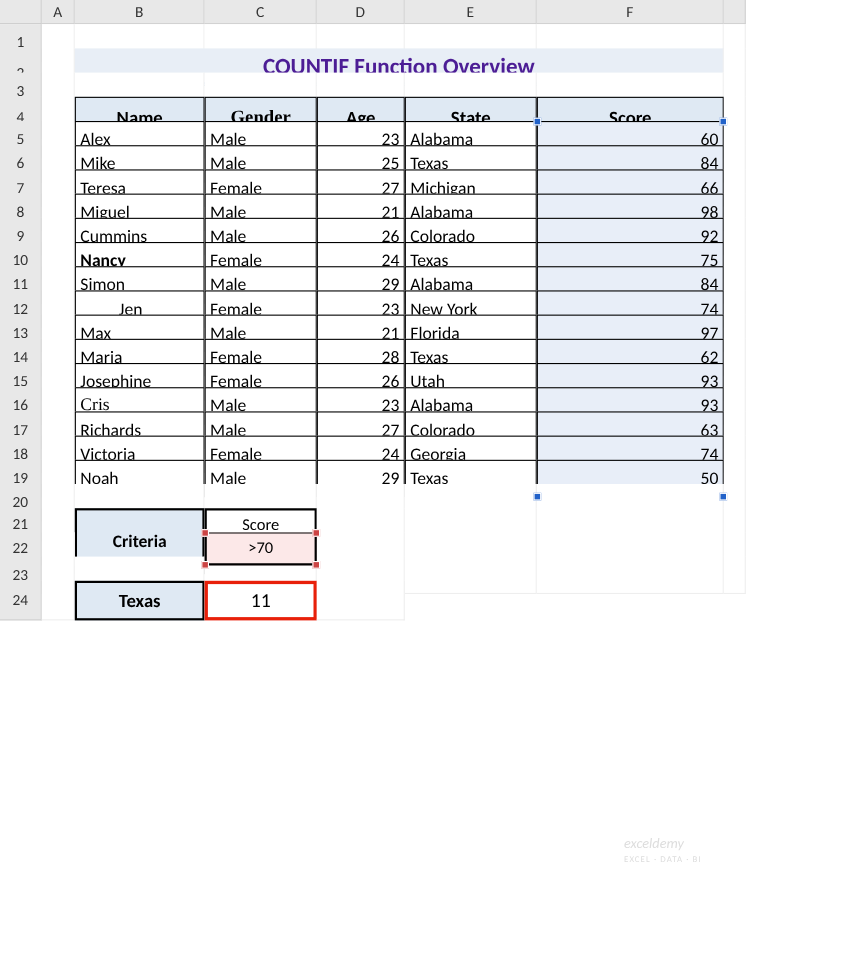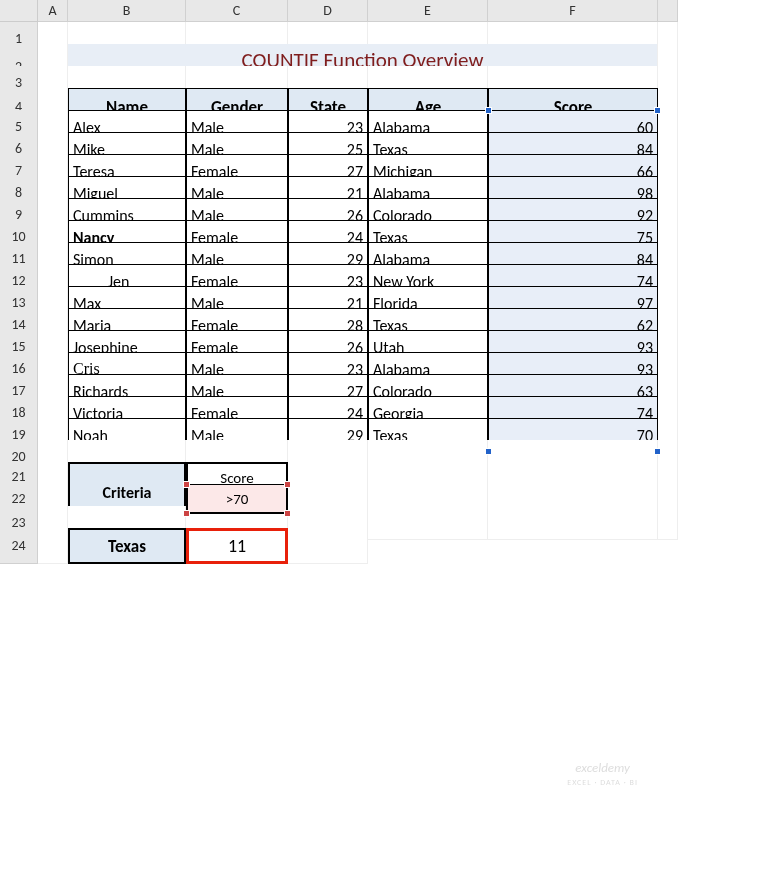--- a/index.html
+++ b/index.html
@@ -43,22 +43,22 @@
     border-bottom: 1px solid #eee;
     padding: 2px 4px;
     font-size: 16px;
     display: flex;
     align-items: center;
     background: #fff;
   }
   .row-tall { height: 34px !important; }
   .title {
     font-size: 21px;
-    font-weight: normal;
-    color: #7f1d1d;
+    font-weight: bold;
+    color: #4c1d95;
     justify-content: center;
     border-bottom: 3px double #6699cc;
     background: #e8eef6;
   }
   .thead {
     background: #dfe9f3;
     font-weight: bold;
     justify-content: center;
     border: 1px solid #000;
     font-size: 17px;
@@ -69,21 +69,21 @@
   .criteria-h {
     background: #dfe9f3; font-weight:bold; justify-content:center; border:2px solid #000;
   }
   .criteria-top { border:2px solid #000; border-bottom:1px solid #000; justify-content:center; font-size:15px;}
   .criteria-bot { border:2px solid #000; border-top:1px solid #000; justify-content:center; font-size:15px; background:#fce8e8;}
   .total-lbl { background:#dfe9f3; font-weight:bold; justify-content:center; border:2px solid #000; font-size:17px;}
   .total-val { border:3px solid #e8200a; justify-content:center; font-size:18px; font-weight:500;}
   .formula { color:#1f5aa8; font-style:italic; font-weight:bold; font-size:17px; padding-left:6px;}
   .watermark {
     position:absolute; right:130px; bottom:100px; color:#bbb; font-size:13px; font-style:italic;
-    opacity:0.5; text-align:center; line-height:1;
+    opacity:0.5; text-align:left; line-height:1;
   }
   .watermark small{font-size:8px; letter-spacing:1px; font-style:normal;}
   .sel-handle { position:absolute; width:7px; height:7px; background:#2262c9; border:1px solid #fff;}
   .cri-handle { position:absolute; width:7px; height:7px; background:#c44; border:1px solid #fff;}
 </style>
 </head>
 <body>
 
 <div class="grid" id="sheet">
     <div class="corner"></div>
@@ -110,23 +110,23 @@
     <div class="cell" style="height: 34px;"></div>
     <div class="cell" style="height: 34px;"></div>
     <div class="cell" style="height: 34px;"></div>
     <div class="cell" style="height: 34px;"></div>
     <div class="cell" style="height: 34px;"></div>
     <div class="cell" style="height: 34px;"></div>
     <div class="cell" style="height: 34px;"></div>
     <div class="rowhdr" style="height: 38px;">4</div>
     <div class="cell" style="height: 38px;"></div>
     <div class="cell thead" style="height: 38px;">Name</div>
-    <div class="cell thead" style="height: 38px;">Gender</div>
+    <div class="cell thead" style="height: 38px; font-family: Liberation Serif, serif;">Gender</div>
+    <div class="cell thead" style="height: 38px;">Age</div>
     <div class="cell thead" style="height: 38px;">State</div>
-    <div class="cell thead" style="height: 38px;">Age</div>
     <div class="cell thead" style="height: 38px;">Score</div>
     <div class="cell" style="height: 38px;"></div>
     <div class="rowhdr" style="height: 34px;">5</div>
     <div class="cell" style="height: 34px;"></div>
     <div class="cell tbl" style="height: 34px;">Alex</div>
     <div class="cell tbl" style="height: 34px;">Male</div>
     <div class="cell tbl tbl-r" style="height: 34px;">23</div>
     <div class="cell tbl" style="height: 34px;">Alabama</div>
     <div class="cell tbl tbl-r sel" style="height: 34px;">60</div>
     <div class="cell" style="height: 34px;"></div>
@@ -233,21 +233,21 @@
     <div class="cell tbl tbl-r" style="height: 34px;">24</div>
     <div class="cell tbl" style="height: 34px;">Georgia</div>
     <div class="cell tbl tbl-r sel" style="height: 34px;">74</div>
     <div class="cell" style="height: 34px;"></div>
     <div class="rowhdr" style="height: 34px;">19</div>
     <div class="cell" style="height: 34px;"></div>
     <div class="cell tbl" style="height: 34px;">Noah</div>
     <div class="cell tbl" style="height: 34px;">Male</div>
     <div class="cell tbl tbl-r" style="height: 34px;">29</div>
     <div class="cell tbl" style="height: 34px;">Texas</div>
-    <div class="cell tbl tbl-r sel" style="height: 34px;">70</div>
+    <div class="cell tbl tbl-r sel" style="height: 34px;">50</div>
     <div class="cell" style="height: 34px;"></div>
     <div class="rowhdr" style="height: 34px;">20</div>
     <div class="cell" style="height: 34px;"></div>
     <div class="cell" style="height: 34px;"></div>
     <div class="cell" style="height: 34px;"></div>
     <div class="cell" style="height: 34px;"></div>
     <div class="cell" style="height: 34px;"></div>
     <div class="cell" style="height: 34px;"></div>
     <div class="cell" style="height: 34px;"></div>
     <div class="rowhdr" style="height: 30px;">21</div>

